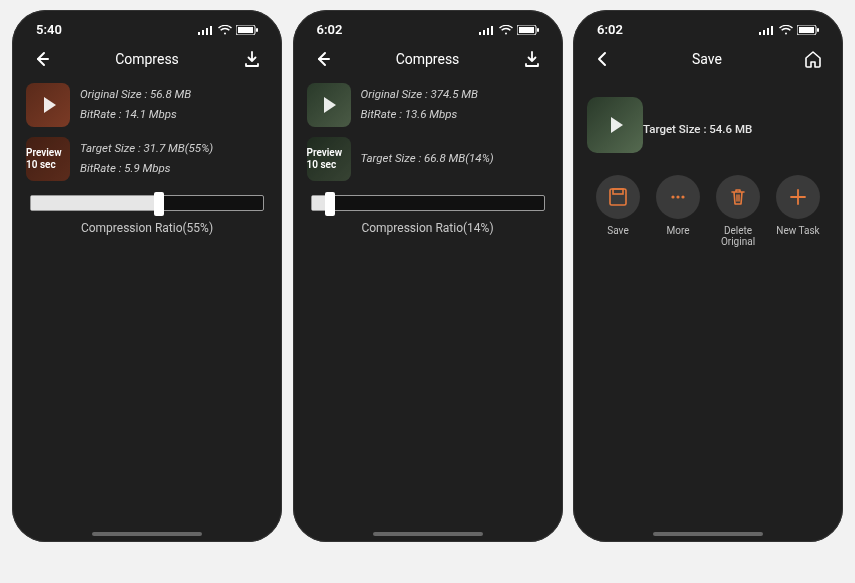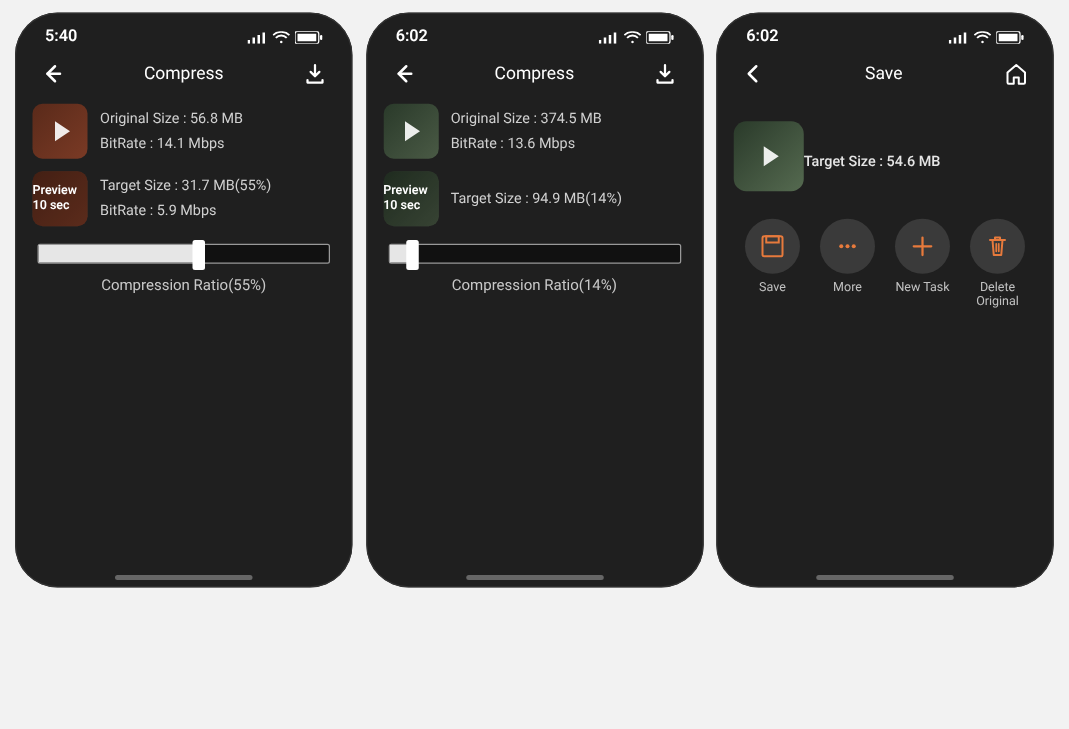--- a/index.html
+++ b/index.html
@@ -7,21 +7,21 @@
     background: #f2f2f2;
     font-family: -apple-system, BlinkMacSystemFont, "Segoe UI", Roboto, sans-serif;
     width: 855px;
     height: 583px;
     display: flex;
     justify-content: space-between;
     padding: 10px 12px;
   }
   .phone {
     width: 270px;
-    height: 460px;
+    height: 532px;
     background: #1f1f1f;
     border-radius: 34px;
     padding: 12px 14px;
     color: #d8d8d8;
     position: relative;
     display: flex;
     flex-direction: column;
     box-shadow: 0 0 0 1px #333 inset;
   }
   .status-bar {
@@ -63,21 +63,21 @@
     display:flex; flex-direction:column; justify-content:center;
     font-size:10px; font-weight:600; color:#fff; line-height:1.2;
   }
   .play-tri {
     width: 0; height: 0;
     border-left: 12px solid rgba(255,255,255,0.9);
     border-top: 8px solid transparent;
     border-bottom: 8px solid transparent;
     margin-left:3px;
   }
-  .info-lines { font-size: 11.5px; line-height: 1.7; color:#d0d0d0; }
+  .info-lines { font-size: 11.5px; line-height: 1.7; color:#d0d0d0;font-style:italic; }
   .slider-wrap { margin-top: 4px; padding: 0 4px; }
   .slider-track {
     height: 16px;
     border: 1px solid #999;
     border-radius: 2px;
     position: relative;
     background: #111;
   }
   .slider-fill {
     position:absolute; left:0; top:0; bottom:0;
@@ -232,21 +232,21 @@
   </div>
 
   <div class="info-block">
     <div class="thumb thumb-green">
       <div class="thumb-overlay">
         <span>Preview</span>
         <span>10 sec</span>
       </div>
     </div>
     <div class="info-lines">
-      <div>Target Size : 94.9 MB(14%)</div>
+      <div>Target Size : 66.8 MB(14%)</div>
     </div>
   </div>
 
   <div class="slider-wrap">
     <div class="slider-track">
       <div class="slider-fill" style="width:8%"></div>
       <div class="slider-knob" style="left:8%"></div>
     </div>
     <div class="slider-label">Compression Ratio(14%)</div>
   </div>
@@ -311,30 +311,30 @@
             <circle cx="6" cy="11" r="1.6" fill="#e77a3c"></circle>
             <circle cx="11" cy="11" r="1.6" fill="#e77a3c"></circle>
             <circle cx="16" cy="11" r="1.6" fill="#e77a3c"></circle>
           </svg>
       </div>
       <div class="action-label">More</div>
     </div>
     <div class="action-item">
       <div class="circle-btn">
         <svg width="22" height="22" viewBox="0 0 22 22">
-            <path d="M11 4v14M4 11h14" class="accent" stroke-width="1.8" stroke-linecap="round"></path>
+            <path d="M5 6h12M9 6V4h4v2M7 6l1 12h6l1-12" class="accent" stroke-width="1.6" fill="none" stroke-linecap="round" stroke-linejoin="round"></path>
+            <path d="M10 9v6M12 9v6" class="accent" stroke-width="1.4" stroke-linecap="round"></path>
           </svg>
       </div>
-      <div class="action-label">New Task</div>
+      <div class="action-label">Delete Original</div>
     </div>
     <div class="action-item">
       <div class="circle-btn">
         <svg width="22" height="22" viewBox="0 0 22 22">
-            <path d="M5 6h12M9 6V4h4v2M7 6l1 12h6l1-12" class="accent" stroke-width="1.6" fill="none" stroke-linecap="round" stroke-linejoin="round"></path>
-            <path d="M10 9v6M12 9v6" class="accent" stroke-width="1.4" stroke-linecap="round"></path>
+            <path d="M11 4v14M4 11h14" class="accent" stroke-width="1.8" stroke-linecap="round"></path>
           </svg>
       </div>
-      <div class="action-label">Delete Original</div>
+      <div class="action-label">New Task</div>
     </div>
   </div>
 
   <div class="home-bar"></div>
 </div>
 
 </body></html>

